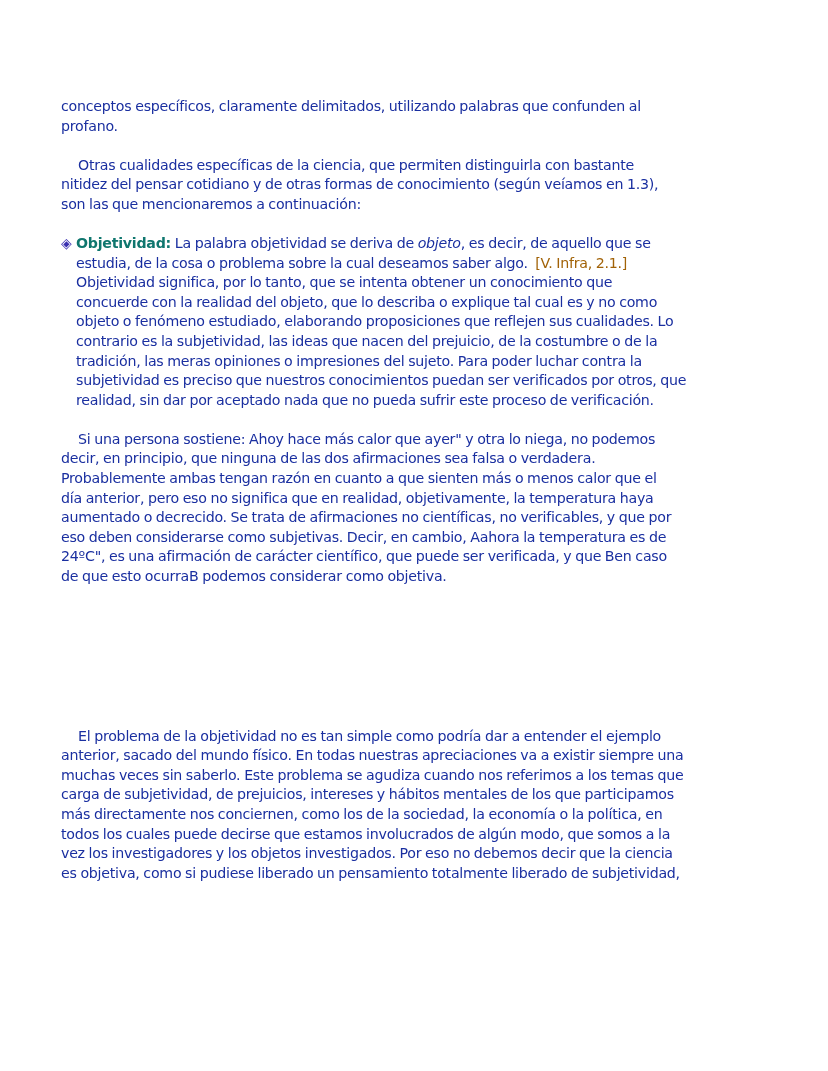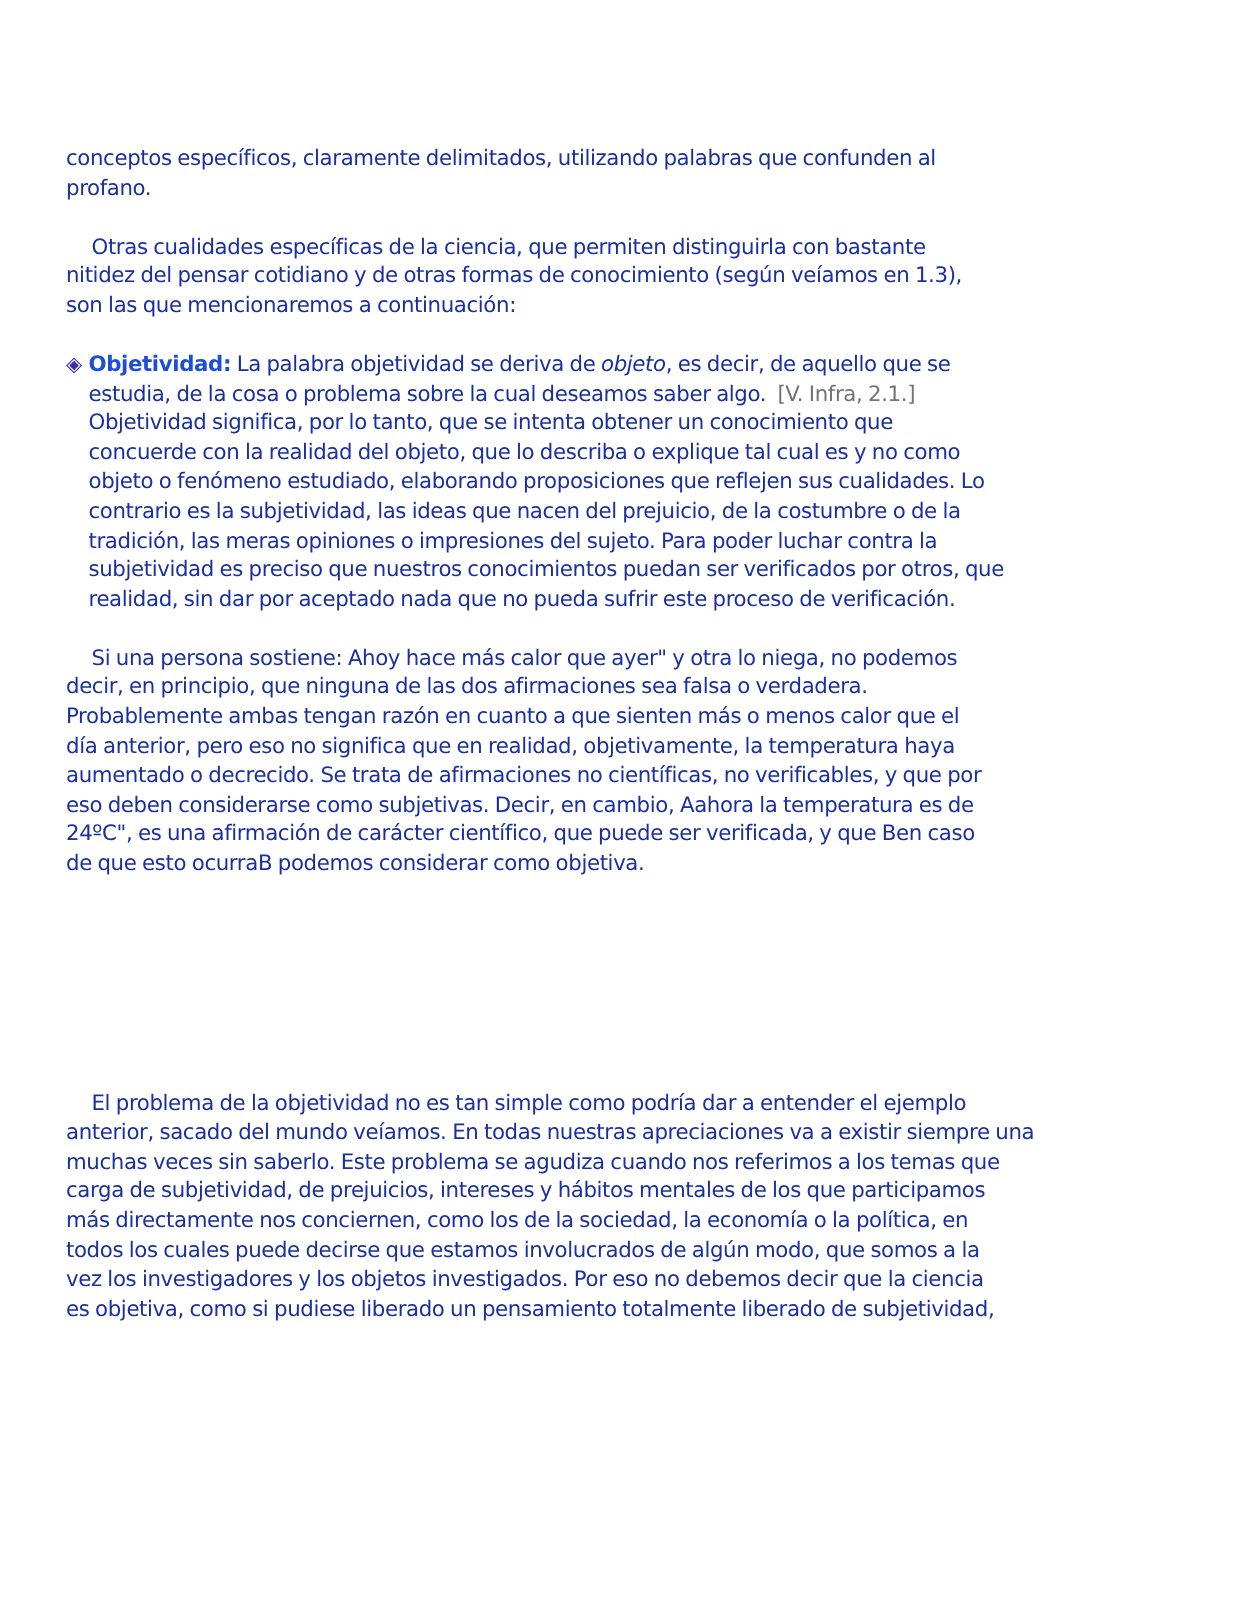--- a/index.html
+++ b/index.html
@@ -10,21 +10,21 @@
     body {
       width: 828px;
       height: 1071px;
       position: relative;
       overflow: hidden;
       font-family: "DejaVu Sans", "Liberation Sans", sans-serif;
       color: #1a2fa0;
     }
     .page {
       position: absolute;
-      left: 44px;
+      left: 61px;
       top: 97px;
       width: 722px;
     }
     .para {
       font-size: 14.2px;
       line-height: 19.6px;
       letter-spacing: -0.25px;
       word-spacing: -0.5px;
       margin: 0;
       text-align: left;
@@ -38,25 +38,25 @@
     .bullet-para .first-line {
       margin-left: -15px;
     }
     .diamond {
       color: #3a2fb0;
       font-size: 14px;
       display: inline-block;
       width: 15px;
     }
     .term {
-      color: #1d4ed8;
+      color: #0f766e;
       font-weight: bold;
     }
     .ref {
-      color: #737373;
+      color: #a16207;
     }
     .blank-space { height: 140px; }
   </style>
 </head>
 <body>
 
 <div class="page">
 
   <div class="para">
     <div>conceptos específicos, claramente delimitados, utilizando palabras que confunden al</div>
@@ -99,21 +99,21 @@
     <div>aumentado o decrecido. Se trata de afirmaciones no científicas, no verificables, y que por</div>
     <div>eso deben considerarse como subjetivas. Decir, en cambio, Aahora la temperatura es de</div>
     <div>24ºC", es una afirmación de carácter científico, que puede ser verificada, y que Ben caso</div>
     <div>de que esto ocurraB podemos considerar como objetiva.</div>
   </div>
 
   <div class="blank-space"></div>
 
   <div class="para">
     <div class="indent">El problema de la objetividad no es tan simple como podría dar a entender el ejemplo</div>
-    <div>anterior, sacado del mundo veíamos. En todas nuestras apreciaciones va a existir siempre una</div>
+    <div>anterior, sacado del mundo físico. En todas nuestras apreciaciones va a existir siempre una</div>
     <div>muchas veces sin saberlo. Este problema se agudiza cuando nos referimos a los temas que</div>
     <div>carga de subjetividad, de prejuicios, intereses y hábitos mentales de los que participamos</div>
     <div>más directamente nos conciernen, como los de la sociedad, la economía o la política, en</div>
     <div>todos los cuales puede decirse que estamos involucrados de algún modo, que somos a la</div>
     <div>vez los investigadores y los objetos investigados. Por eso no debemos decir que la ciencia</div>
     <div>es objetiva, como si pudiese liberado un pensamiento totalmente liberado de subjetividad,</div>
   </div>
 
 </div>
 

